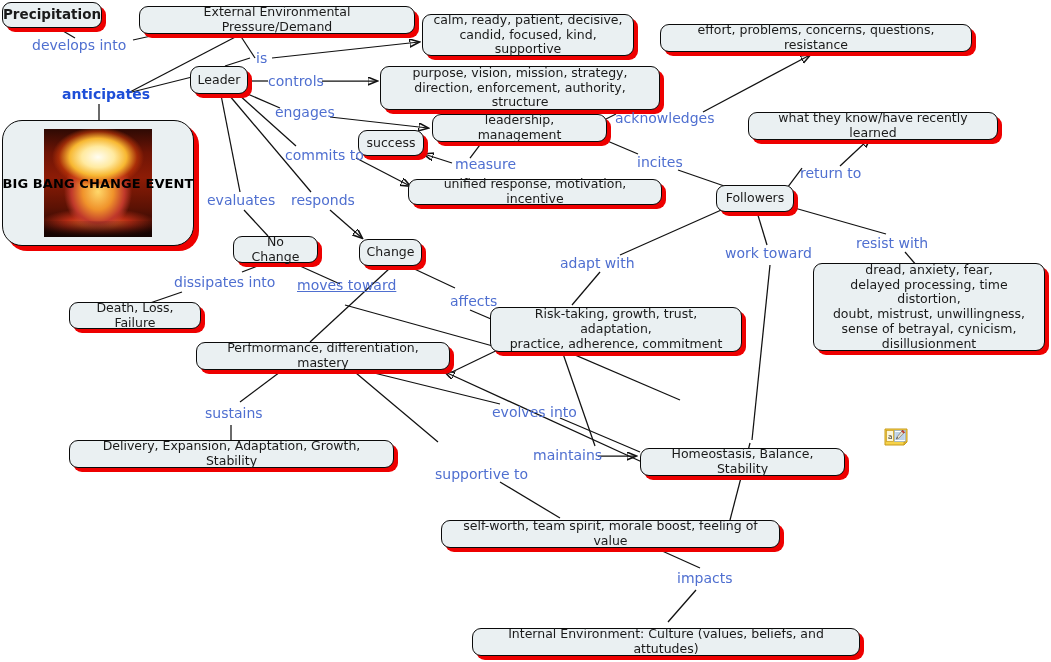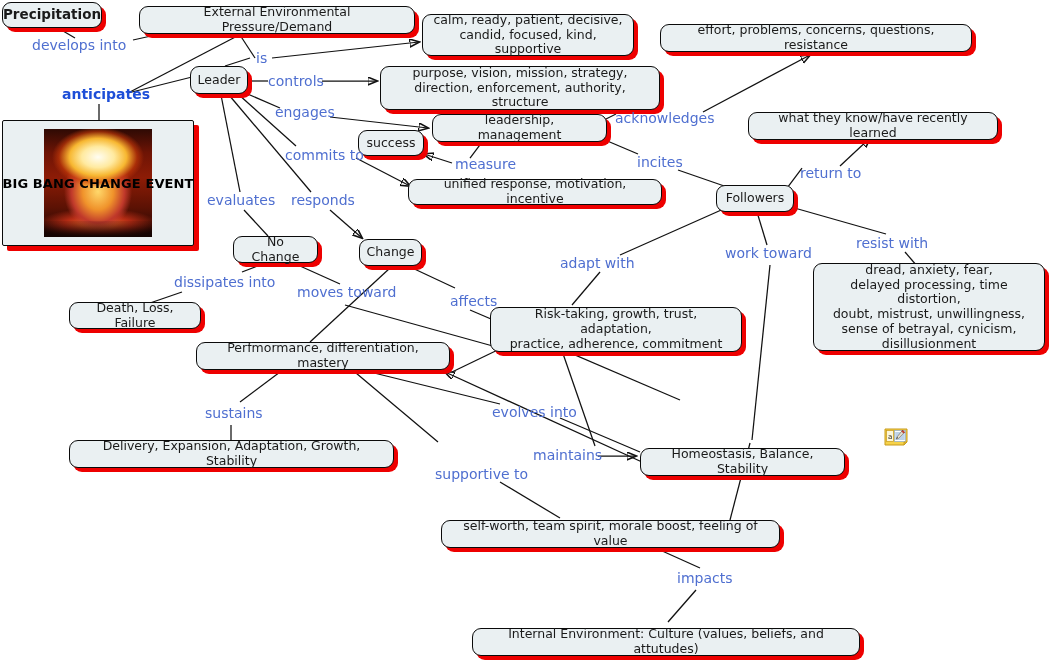--- a/index.html
+++ b/index.html
@@ -54,21 +54,21 @@
     background: transparent;
     z-index: 6;
   }
   .label.bold { font-weight: bold; color: #1d4ed8; }
 
   
   .img-node {
     position: absolute;
     background: #eaf0f2;
     border: 1.4px solid #0a0a0a;
-    border-radius: 2px;
+    border-radius: 20px;
     box-shadow: 5px 5px 0 0 #ee0000;
     z-index: 5;
     display: flex;
     align-items: center;
     justify-content: center;
   }
   .blast {
     position: relative;
     width: 108px; height: 108px;
     margin: 0;
@@ -279,21 +279,21 @@
   <div class="label" style="left:291px; top:193px;">responds</div>
 
   <div class="label" style="left:560px; top:256px;">adapt with</div>
 
   <div class="label" style="left:725px; top:246px;">work toward</div>
 
   <div class="label" style="left:856px; top:236px;">resist with</div>
 
   <div class="label" style="left:174px; top:275px;">dissipates into</div>
 
-  <div class="label" style="left:297px; top:285px;">moves toward</div>
+  <div class="label" style="left:297px; top:278px;text-decoration:underline;">moves toward</div>
 
   <div class="label" style="left:450px; top:294px;">affects</div>
 
   <div class="label" style="left:205px; top:406px;">sustains</div>
 
   <div class="label" style="left:492px; top:405px;">evolves into</div>
 
   <div class="label" style="left:533px; top:448px;">maintains</div>
 
   <div class="label" style="left:435px; top:467px;">supportive to</div>

